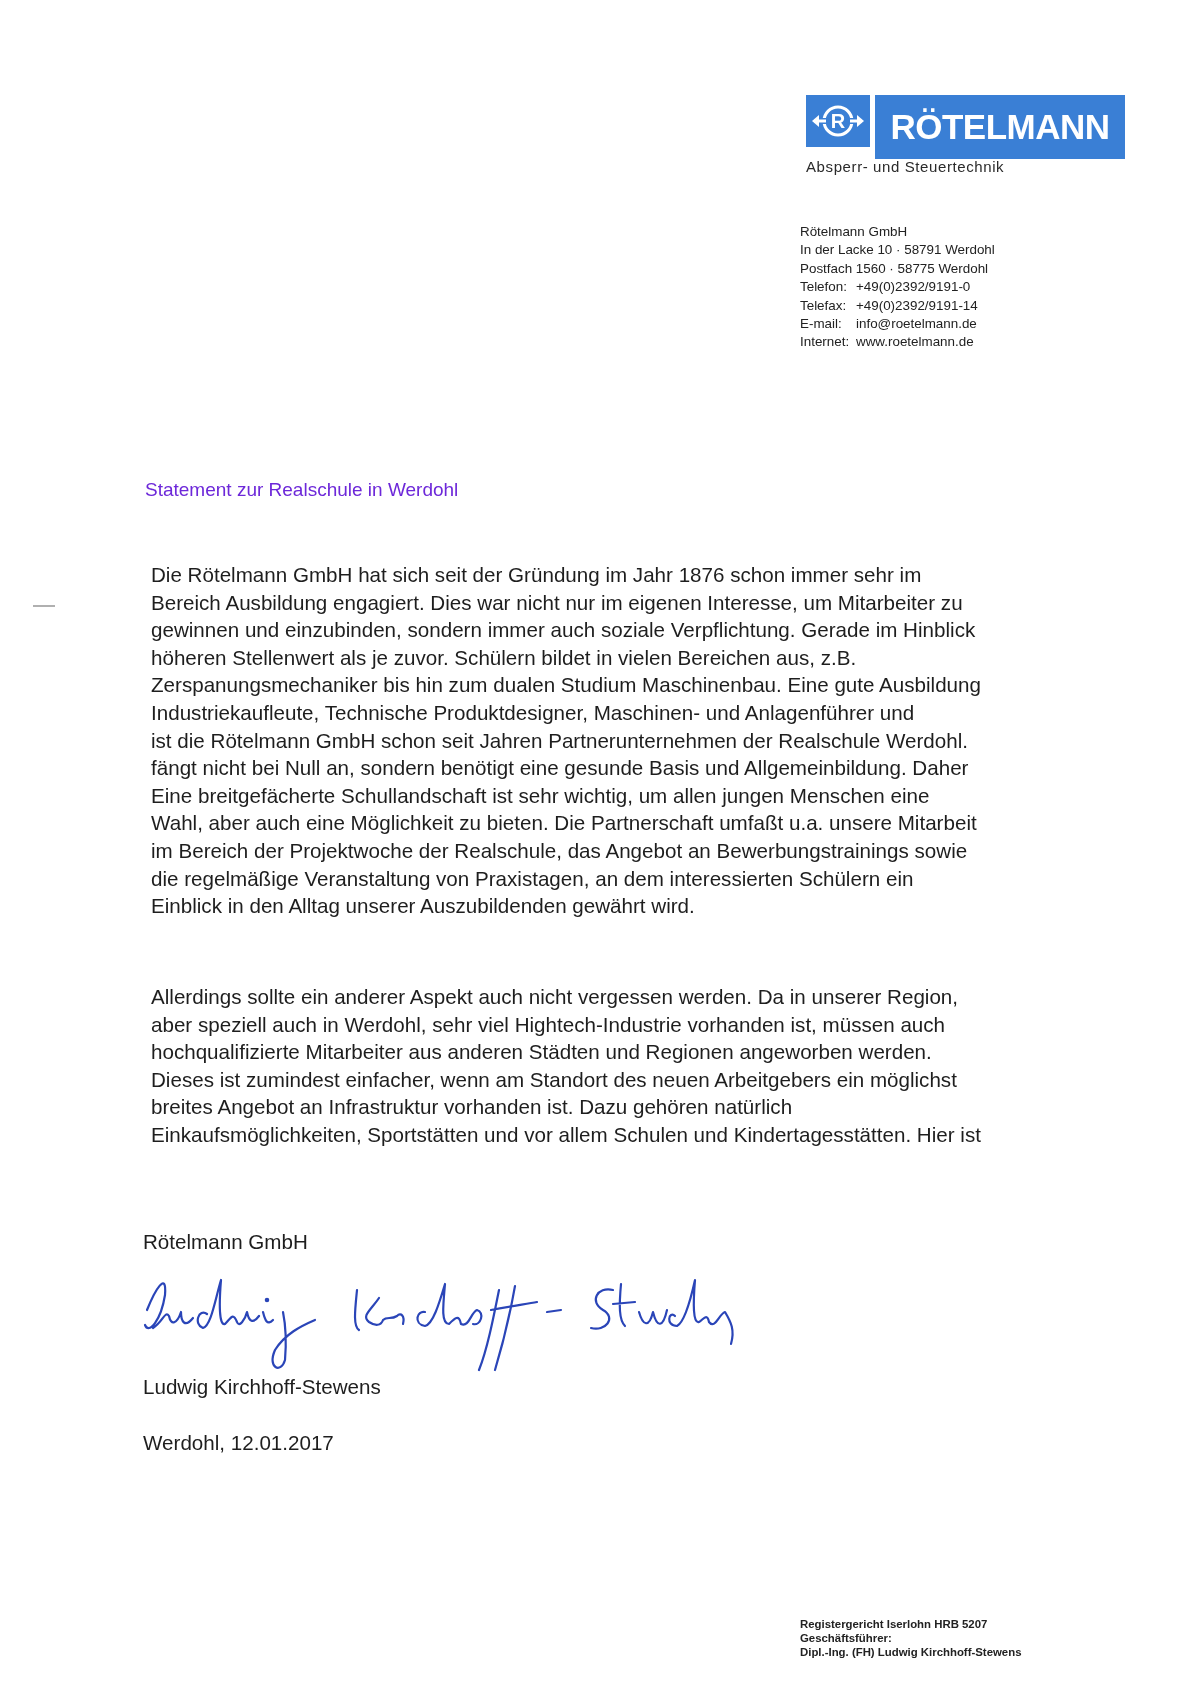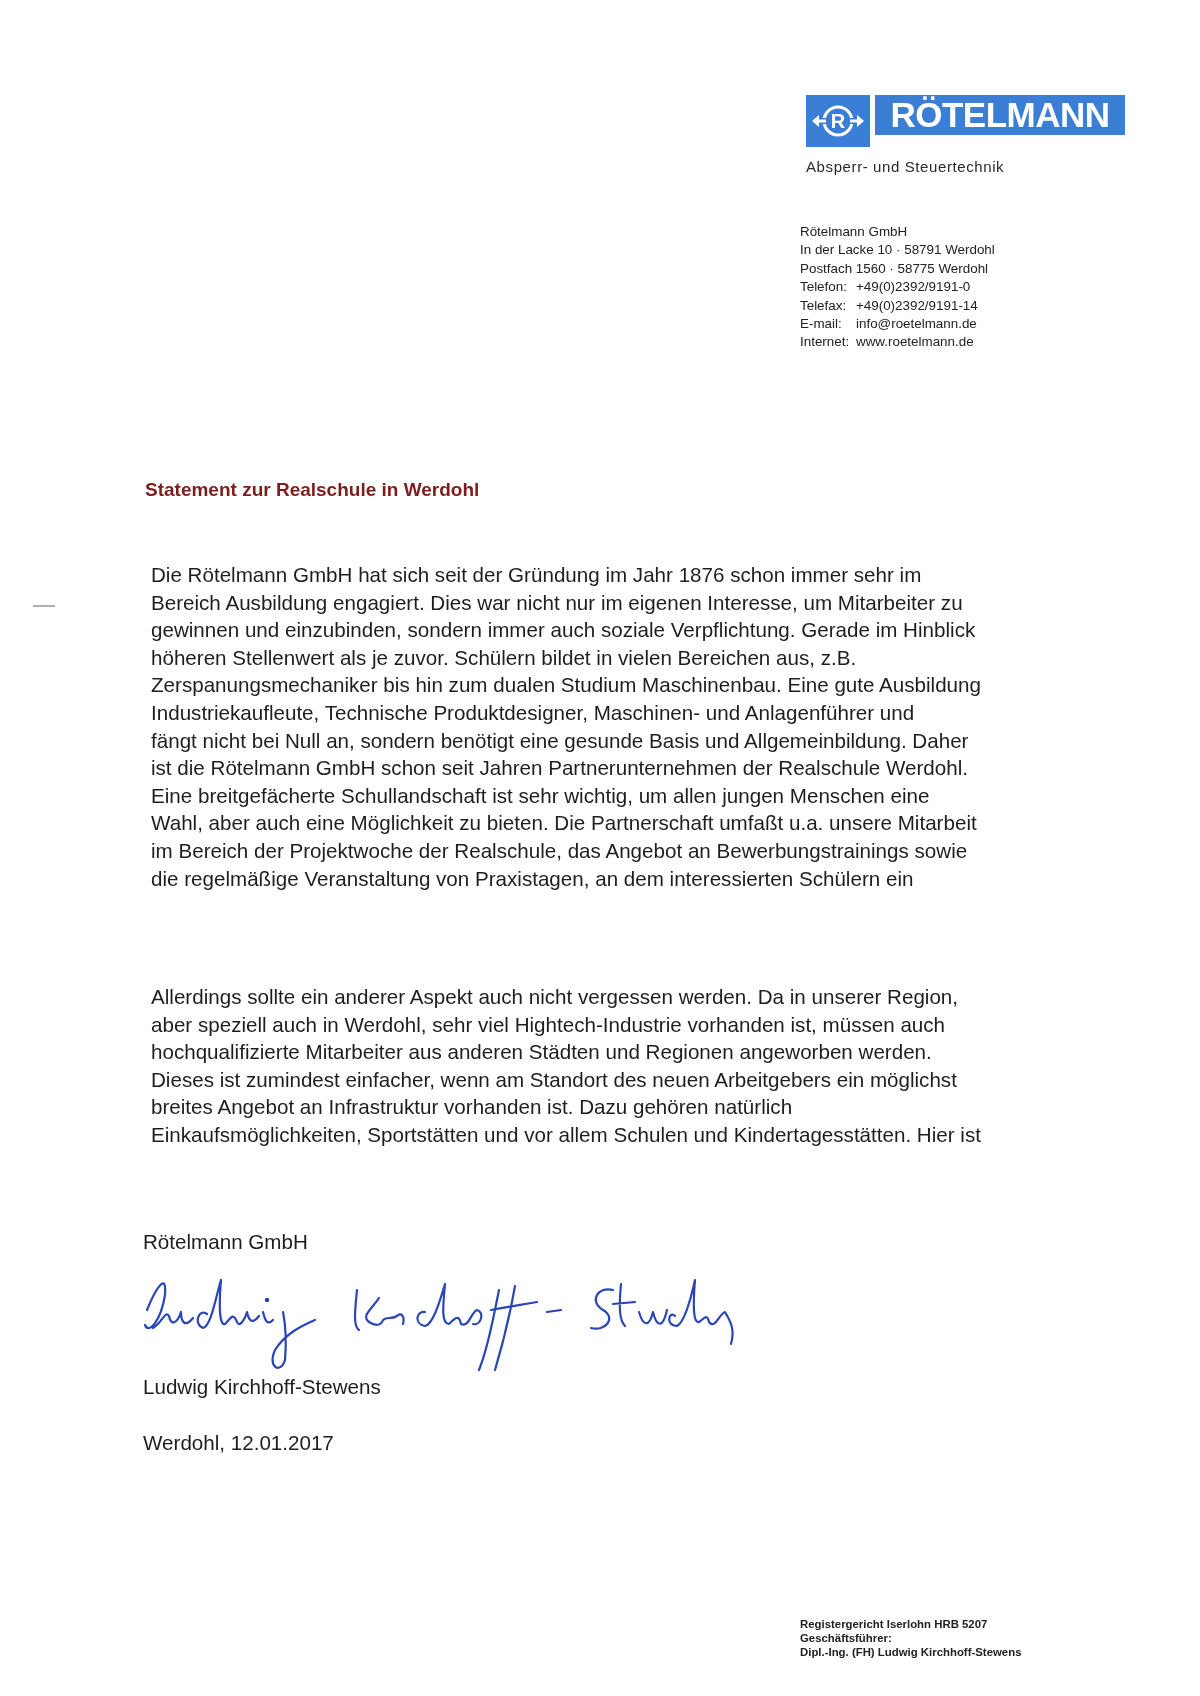--- a/index.html
+++ b/index.html
@@ -1,26 +1,26 @@
 <!DOCTYPE html>
 <html><head>
 <meta charset="utf-8">
 <style>
   html, body { margin:0; padding:0; background:#ffffff; }
   body { width:1200px; height:1696px; position:relative; overflow:hidden;
          font-family:"Liberation Sans", sans-serif; color:#1e1e1e; }
   .logo { position:absolute; left:806px; top:95px; height:52px; display:flex; gap:5px; }
   .logo-mark { width:64px; height:52px; background:#3a7fd5; display:flex; align-items:center; justify-content:center; }
-  .logo-word { width:250px; height:40px; background:#3a7fd5; color:#fff; font-weight:bold;
+  .logo-word { width:250px; height:64px; background:#3a7fd5; color:#fff; font-weight:bold;
                font-size:35px; letter-spacing:-0.5px; display:flex; align-items:center; justify-content:center; }
   .tagline { position:absolute; left:806px; top:158px; font-size:15px; letter-spacing:0.6px; color:#2a2a2a; }
   .address { position:absolute; left:800px; top:223px; font-size:13.4px; line-height:18.4px; color:#222; }
   .address div { white-space:nowrap; }
   .address .lbl { display:inline-block; width:56px; }
-  .title { position:absolute; left:145px; top:479px; font-size:19px; font-weight:bold; color:#7f1d1d; }
+  .title { position:absolute; left:145px; top:479px; font-size:19px; font-weight:normal; color:#6d28d9; }
   .para { position:absolute; left:143px; width:1010px; font-size:20.6px; line-height:27.6px; color:#1e1e1e; }
   .para div { white-space:nowrap;margin-left:8px; }
   .p1 { top:561px; }
   .p2 { top:983px; }
   .closing { position:absolute; left:143px; font-size:20.6px; color:#1e1e1e; }
   .company { top:1230px; }
   .signer { top:1375px; }
   .date { top:1431px; }
   .signature { position:absolute; left:135px; top:1250px; }
   .footer { position:absolute; left:800px; top:1617px; font-size:11.4px; line-height:14.2px; color:#222;font-weight:bold; }
@@ -59,26 +59,27 @@
 
 <div class="title">Statement zur Realschule in Werdohl</div>
 
 <div class="para p1">
   <div>Die Rötelmann GmbH hat sich seit der Gründung im Jahr 1876 schon immer sehr im</div>
   <div>Bereich Ausbildung engagiert. Dies war nicht nur im eigenen Interesse, um Mitarbeiter zu</div>
   <div>gewinnen und einzubinden, sondern immer auch soziale Verpflichtung. Gerade im Hinblick</div>
   <div>höheren Stellenwert als je zuvor. Schülern bildet in vielen Bereichen aus, z.B.</div>
   <div>Zerspanungsmechaniker bis hin zum dualen Studium Maschinenbau. Eine gute Ausbildung</div>
   <div>Industriekaufleute, Technische Produktdesigner, Maschinen- und Anlagenführer und</div>
+  <div>ist die Rötelmann GmbH schon seit Jahren Partnerunternehmen der Realschule Werdohl.</div>
   <div>fängt nicht bei Null an, sondern benötigt eine gesunde Basis und Allgemeinbildung. Daher</div>
-  <div>ist die Rötelmann GmbH schon seit Jahren Partnerunternehmen der Realschule Werdohl.</div>
   <div>Eine breitgefächerte Schullandschaft ist sehr wichtig, um allen jungen Menschen eine</div>
   <div>Wahl, aber auch eine Möglichkeit zu bieten. Die Partnerschaft umfaßt u.a. unsere Mitarbeit</div>
   <div>im Bereich der Projektwoche der Realschule, das Angebot an Bewerbungstrainings sowie</div>
   <div>die regelmäßige Veranstaltung von Praxistagen, an dem interessierten Schülern ein</div>
+  <div>Einblick in den Alltag unserer Auszubildenden gewährt wird.</div>
 </div>
 
 <div class="para p2">
   <div>Allerdings sollte ein anderer Aspekt auch nicht vergessen werden. Da in unserer Region,</div>
   <div>aber speziell auch in Werdohl, sehr viel Hightech-Industrie vorhanden ist, müssen auch</div>
   <div>hochqualifizierte Mitarbeiter aus anderen Städten und Regionen angeworben werden.</div>
   <div>Dieses ist zumindest einfacher, wenn am Standort des neuen Arbeitgebers ein möglichst</div>
   <div>breites Angebot an Infrastruktur vorhanden ist. Dazu gehören natürlich</div>
   <div>Einkaufsmöglichkeiten, Sportstätten und vor allem Schulen und Kindertagesstätten. Hier ist</div>
 </div>

